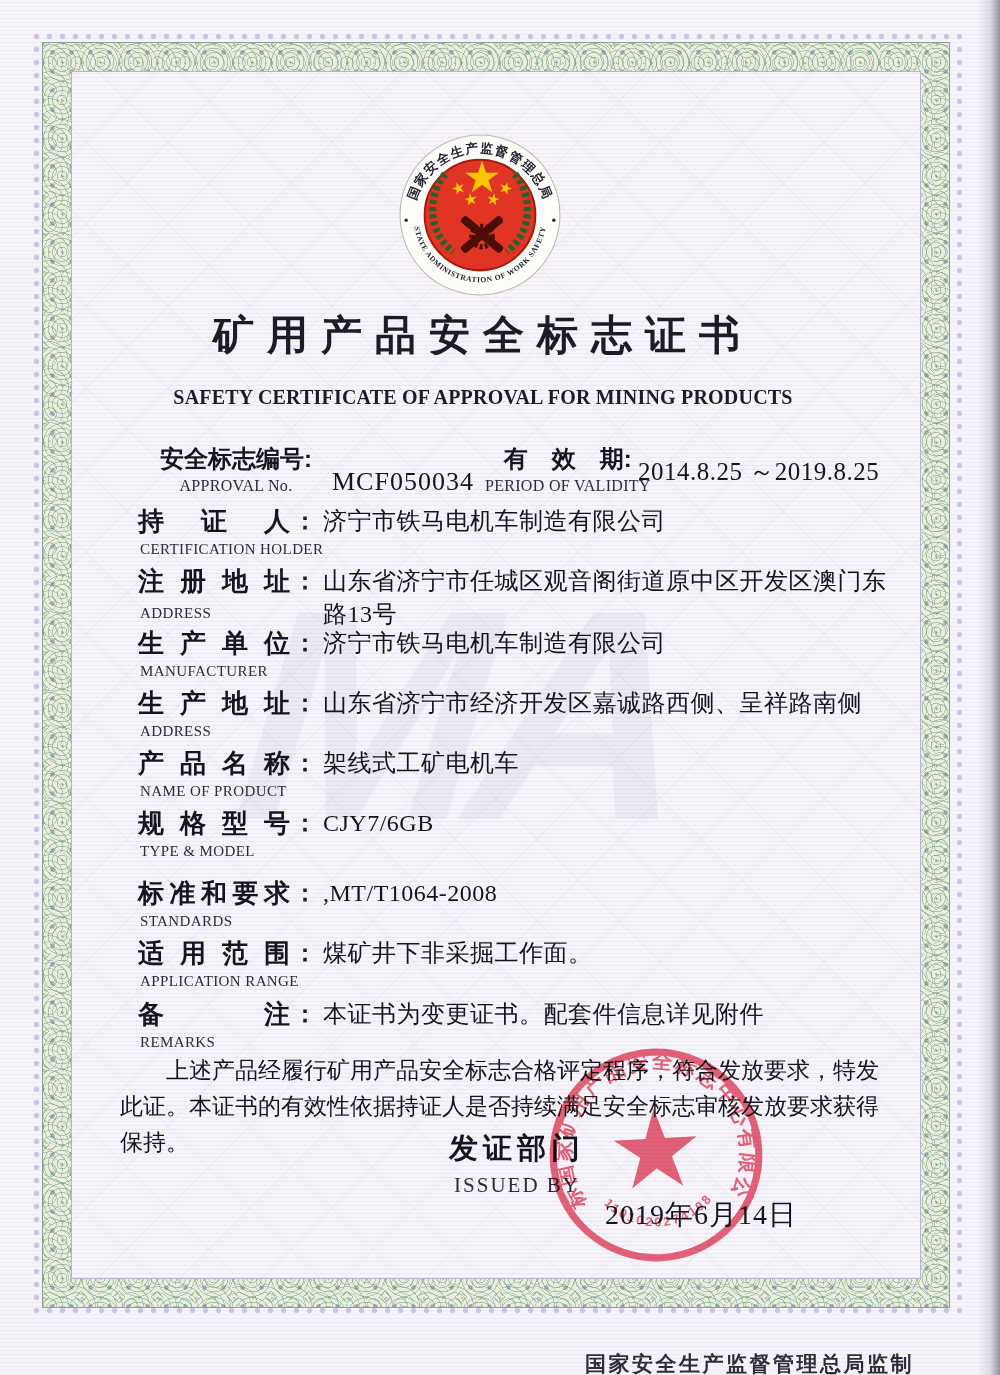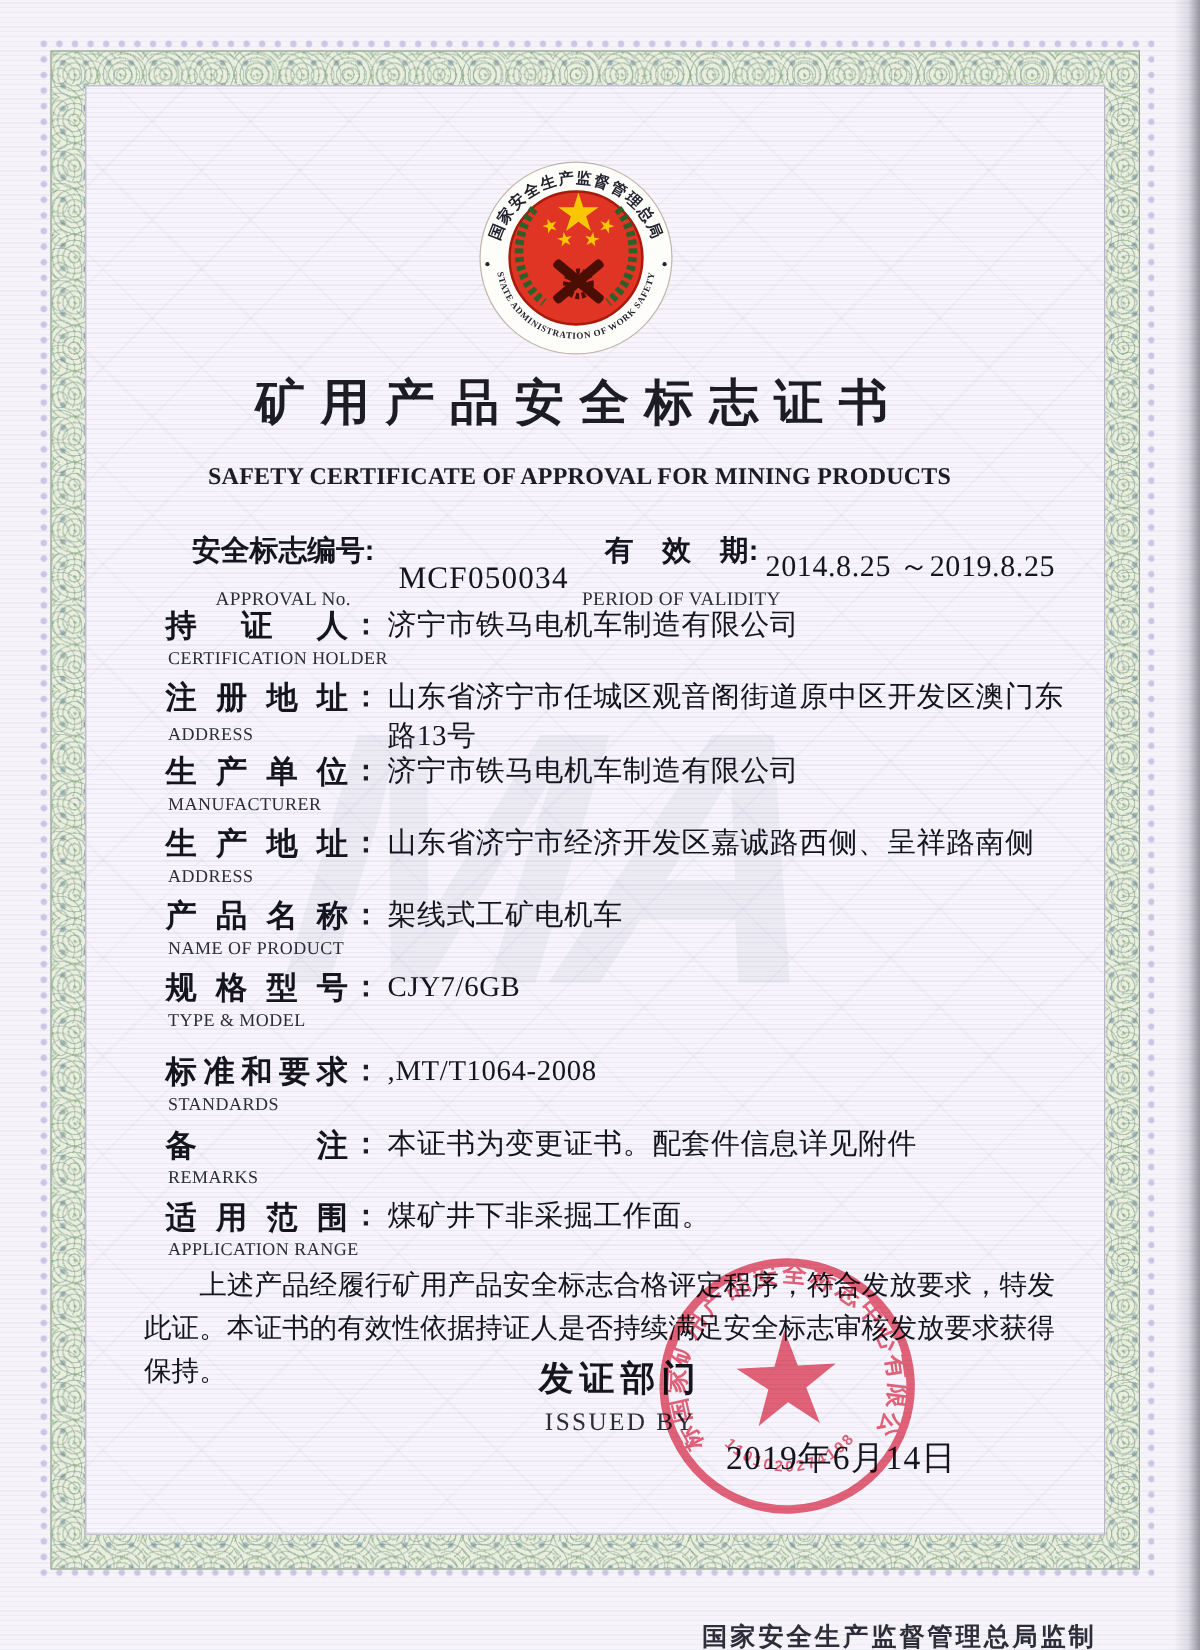--- a/index.html
+++ b/index.html
@@ -57,21 +57,21 @@
     font-family:"Liberation Sans","DejaVu Sans",sans-serif;
     font-size:41px;font-weight:800;letter-spacing:13px;color:#1c1c25;
   }
   .title-en{
     position:absolute;top:314px;left:0;width:822px;text-align:center;
     font-size:20px;font-weight:bold;color:#1c1c25;letter-spacing:0.2px;
   }
   
   .approval{position:absolute;top:371px;left:88px;width:770px;height:62px;}
   .ap-zh{display:block;font-family:"Liberation Sans","DejaVu Sans",sans-serif;font-size:24px;font-weight:700;color:#15151f;}
-  .ap-en{display:block;font-size:16px;letter-spacing:0.3px;color:#2c2c38;margin-top:16px;}
+  .ap-en{display:block;font-size:16px;letter-spacing:0.3px;color:#2c2c38;margin-top:2px;}
   .ap-block{position:absolute;top:0;text-align:center;}
   .ap-block.first{left:0;}
   .ap-block.validity{left:325px;}
   .ap-number{position:absolute;left:172px;top:24px;font-size:26px;letter-spacing:1px;color:#15151f;}
   .ap-dates{position:absolute;left:478px;top:12px;font-size:25px;letter-spacing:0.5px;color:#15151f;white-space:nowrap;}
   
   .fields{position:absolute;top:433px;left:66px;width:792px;}
   .field-row{position:relative;margin-bottom:5px;min-height:55px;}
   .zh-label{
     display:inline-block;width:152px;text-align:justify;text-align-last:justify;
@@ -181,27 +181,27 @@
             <div class="en-label">NAME OF PRODUCT</div>
           </div>
           <div class="field-row">
             <span class="zh-label">规 格 型 号</span><span class="colon">：</span><span class="value">CJY7/6GB</span>
             <div class="en-label">TYPE &amp; MODEL</div>
           </div>
           <div class="field-row row-gap-lg">
             <span class="zh-label">标准和要求</span><span class="colon">：</span><span class="value">,MT/T1064-2008</span>
             <div class="en-label">STANDARDS</div>
           </div>
+          <div class="field-row">
+            <span class="zh-label">适 用 范 围</span><span class="colon">：</span><span class="value">煤矿井下非采掘工作面。</span>
+            <div class="en-label">APPLICATION RANGE</div>
+          </div>
           <div class="field-row row-gap-md">
             <span class="zh-label">备 注</span><span class="colon">：</span><span class="value">本证书为变更证书。配套件信息详见附件</span>
             <div class="en-label">REMARKS</div>
-          </div>
-          <div class="field-row">
-            <span class="zh-label">适 用 范 围</span><span class="colon">：</span><span class="value">煤矿井下非采掘工作面。</span>
-            <div class="en-label">APPLICATION RANGE</div>
           </div>
         </div>
 
         <div class="statement">上述产品经履行矿用产品安全标志合格评定程序，符合发放要求，特发此证。本证书的有效性依据持证人是否持续满足安全标志审核发放要求获得保持。</div>
 
         <div class="issued-by">
           <div class="issued-zh">发证部门</div>
           <div class="issued-en">ISSUED BY</div>
         </div>
 

